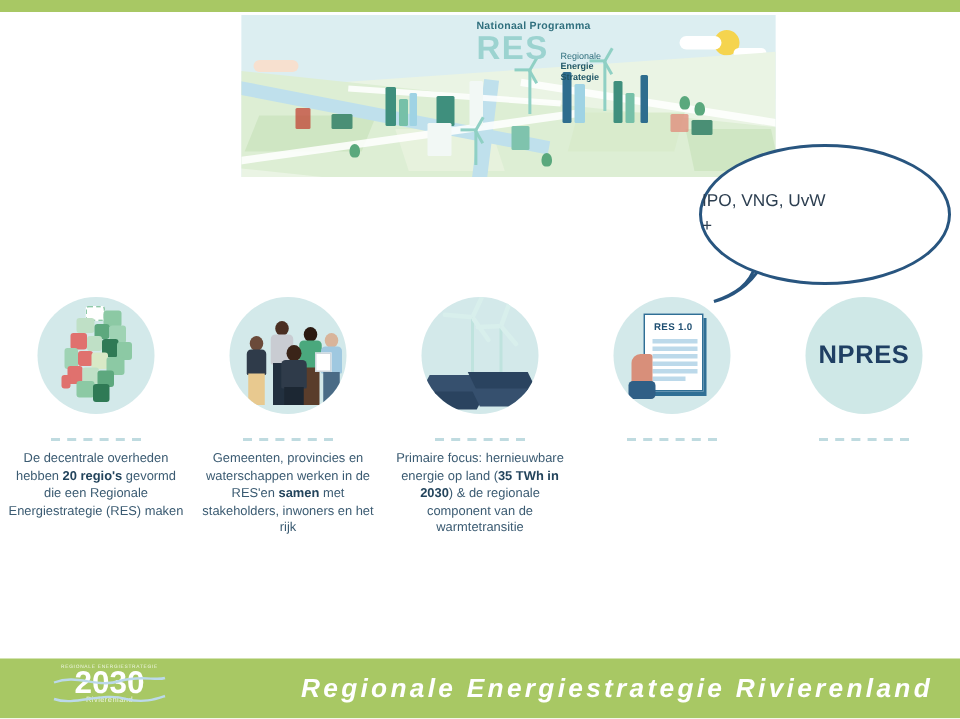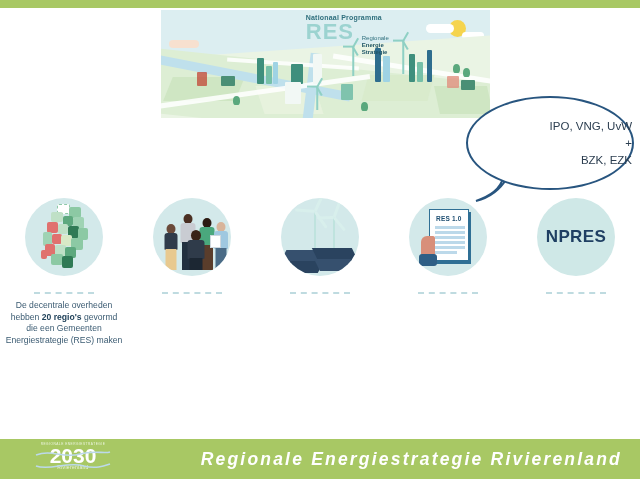--- a/index.html
+++ b/index.html
@@ -7,21 +7,21 @@
     width:640px;height:479px;background:#ffffff;overflow:hidden;
     font-family:"Liberation Sans", sans-serif;position:relative;
   }
   #slide{position:absolute;left:0;top:0;width:640px;height:479px;overflow:hidden;background:#fff;}
 
   
   .top-strip{position:absolute;left:0;top:0;width:640px;height:8px;background:#a8c койка;}
   .top-strip{background:#a8c864;}
 
   
-  .banner{position:absolute;left:161px;top:10px;width:329px;height:108px;background:#dceef1;overflow:hidden;}
+  .banner{position:absolute;left:161px;top:10px;width:356px;height:108px;background:#dceef1;overflow:hidden;}
   .bn-sky{position:absolute;left:0;top:0;width:100%;height:52%;background:#dceef1;}
   .bn-land{position:absolute;left:-6%;top:34%;width:112%;height:76%;background:#eaf4e4;
            transform:skewY(-4deg);}
   .bn-land2{position:absolute;left:-10%;top:52%;width:120%;height:60%;background:#ddeed4;transform:skewY(6deg);}
   .bn-field{position:absolute;background:#cfe6c3;}
   .bn-field.f1{left:2%;top:62%;width:22%;height:22%;transform:skewX(-22deg);}
   .bn-field.f2{left:30%;top:70%;width:18%;height:26%;transform:skewX(18deg);background:#e7f2dd;}
   .bn-field.f3{left:62%;top:60%;width:20%;height:24%;transform:skewX(-15deg);background:#d9ebcc;}
   .bn-field.f4{left:84%;top:70%;width:16%;height:26%;transform:skewX(12deg);background:#cfe6c3;}
   .bn-river{position:absolute;background:#bfe0ec;}
@@ -44,21 +44,21 @@
   .cloud{position:absolute;background:#ffffff;border-radius:20px;}
   .bn-title{position:absolute;left:44%;top:4px;width:54%;color:#2b6b7a;}
   .bn-t1{font-size:7px;font-weight:bold;color:#2f6f7d;letter-spacing:.2px;white-space:nowrap;}
   .bn-res{font-size:22px;font-weight:bold;color:#9cd3d0;line-height:21px;letter-spacing:1px;}
   .bn-sub{position:absolute;left:56px;top:14px;font-size:6px;line-height:7.2px;color:#2f6f7d;}
   .bn-sub b{color:#1f5566;}
 
   
   .bubble{position:absolute;left:466px;top:96px;width:168px;height:94px;border:2px solid #28557f;
           border-radius:50%;background:#ffffff;box-sizing:border-box;}
-  .bubble-txt{position:absolute;left:0;top:50%;transform:translateY(-50%);width:100%;text-align:right;
+  .bubble-txt{position:absolute;left:0;top:50%;transform:translateY(-50%);width:100%;text-align:left;
               color:#2c3e50;font-size:11.5px;line-height:17px;}
   .bubble-tail{position:absolute;left:474px;top:176px;width:34px;height:26px;overflow:hidden;}
   .bubble-tail svg{display:block;}
 
   
   .cols{position:absolute;left:0;top:198px;width:640px;height:210px;display:flex;}
   .col{width:20%;display:flex;flex-direction:column;align-items:center;}
   .circ{width:78px;height:78px;border-radius:50%;background:#d3e9ea;position:relative;overflow:hidden;
         display:flex;align-items:center;justify-content:center;}
   .dash{width:60px;height:0;border-top:2px dashed #bfdbe0;margin:16px 0 6px 0;}
@@ -186,21 +186,20 @@
 
   <div class="bubble-tail">
     <svg width="34" height="26" viewBox="0 0 34 26">
       <path d="M30 0 C26 14, 16 20, 2 25 C14 22, 26 14, 33 2 Z" fill="#ffffff" stroke="#28557f" stroke-width="2"></path>
     </svg>
   </div>
   <div class="bubble">
     <div class="bubble-txt">
       <div>IPO, VNG, UvW</div>
       <div>+</div>
-      <div>BZK, EZK</div>
     </div>
   </div>
 
   <div class="cols">
 
     <div class="col">
       <div class="circ">
         <div class="nlmap">
           <div class="nlp" style="left:18px;top:0px;width:13px;height:10px;background:#ffffff;border:1px dashed #8fc9a8;box-sizing:border-box;"></div>
           <div class="nlp" style="left:30px;top:3px;width:12px;height:11px;background:#8cc9a4;"></div>
@@ -217,21 +216,21 @@
           <div class="nlp" style="left:32px;top:34px;width:12px;height:12px;background:#8cc9a4;"></div>
           <div class="nlp" style="left:6px;top:40px;width:10px;height:12px;background:#e0716e;"></div>
           <div class="nlp" style="left:16px;top:41px;width:11px;height:11px;background:#bfe0c6;"></div>
           <div class="nlp" style="left:26px;top:43px;width:11px;height:11px;background:#5da87e;"></div>
           <div class="nlp" style="left:12px;top:50px;width:12px;height:11px;background:#8cc9a4;"></div>
           <div class="nlp" style="left:23px;top:52px;width:11px;height:12px;background:#2f7a55;"></div>
           <div class="nlp" style="left:2px;top:46px;width:6px;height:9px;background:#e0716e;"></div>
         </div>
       </div>
       <div class="dash"></div>
-      <div class="cap"><span>De decentrale overheden hebben </span><b>20 regio's</b><span> gevormd die een Gemeenten Energiestrategie (RES) maken</span></div>
+      <div class="cap"><span>De decentrale overheden hebben </span><b>20 regio's</b><span> gevormd die een Regionale Energiestrategie (RES) maken</span></div>
     </div>
 
     <div class="col">
       <div class="circ">
         <div class="ppl">
           <div class="per" style="left:10px;width:15px;height:46px;">
             <div class="head" style="width:9px;height:10px;background:#6b4a3a;"></div>
             <div class="body" style="top:9px;width:13px;height:17px;background:#2f3b4a;"></div>
             <div class="legs" style="top:25px;width:11px;height:21px;background:#e8c98f;"></div>
           </div>
@@ -252,20 +251,21 @@
           </div>
           <div class="per" style="left:33px;width:19px;height:40px;">
             <div class="head" style="width:10px;height:11px;background:#3a2418;"></div>
             <div class="body" style="top:10px;width:17px;height:19px;background:#2f3b4a;"></div>
             <div class="legs" style="top:28px;width:13px;height:12px;background:#1c2733;"></div>
           </div>
           <div style="position:absolute;left:57px;bottom:22px;width:9px;height:11px;background:#fff;border:1px solid #cfd8de;"></div>
         </div>
       </div>
       <div class="dash"></div>
+      <div class="cap"><span>Gemeenten, provincies en waterschappen werken in de RES'en </span><b>samen</b><span> met stakeholders, inwoners en het rijk</span></div>
     </div>
 
     <div class="col">
       <div class="circ">
         <div style="position:absolute;inset:0;">
           <div class="ws-turb" style="left:24px;top:12px;width:20px;height:44px;">
             <div class="m"></div>
             <div class="b" style="transform:rotate(-65deg)"></div>
             <div class="b" style="transform:rotate(55deg)"></div>
             <div class="b" style="transform:rotate(185deg)"></div>
@@ -276,20 +276,21 @@
             <div class="b" style="width:17px;transform:rotate(50deg)"></div>
             <div class="b" style="width:17px;transform:rotate(178deg)"></div>
           </div>
           <div class="ws-panel" style="left:2px;top:52px;width:36px;height:13px;transform:skewX(-28deg);background:#36506e;"></div>
           <div class="ws-panel" style="left:34px;top:50px;width:40px;height:13px;transform:skewX(26deg);background:#2a435f;"></div>
           <div class="ws-panel" style="left:6px;top:63px;width:34px;height:12px;transform:skewX(-28deg);background:#2a435f;"></div>
           <div class="ws-panel" style="left:36px;top:61px;width:38px;height:12px;transform:skewX(26deg);background:#36506e;"></div>
         </div>
       </div>
       <div class="dash"></div>
+      <div class="cap"><span>Primaire focus: hernieuwbare energie op land (</span><b>35 TWh in 2030</b><span>) &amp; de regionale component van de warmtetransitie</span></div>
     </div>
 
     <div class="col">
       <div class="circ">
         <div style="position:absolute;inset:0;">
           <div class="doc-back"></div>
           <div class="doc">
             <div class="rest">RES 1.0</div>
             <div class="ln" style="top:16px;width:30px;"></div>
             <div class="ln" style="top:21px;width:30px;"></div>

